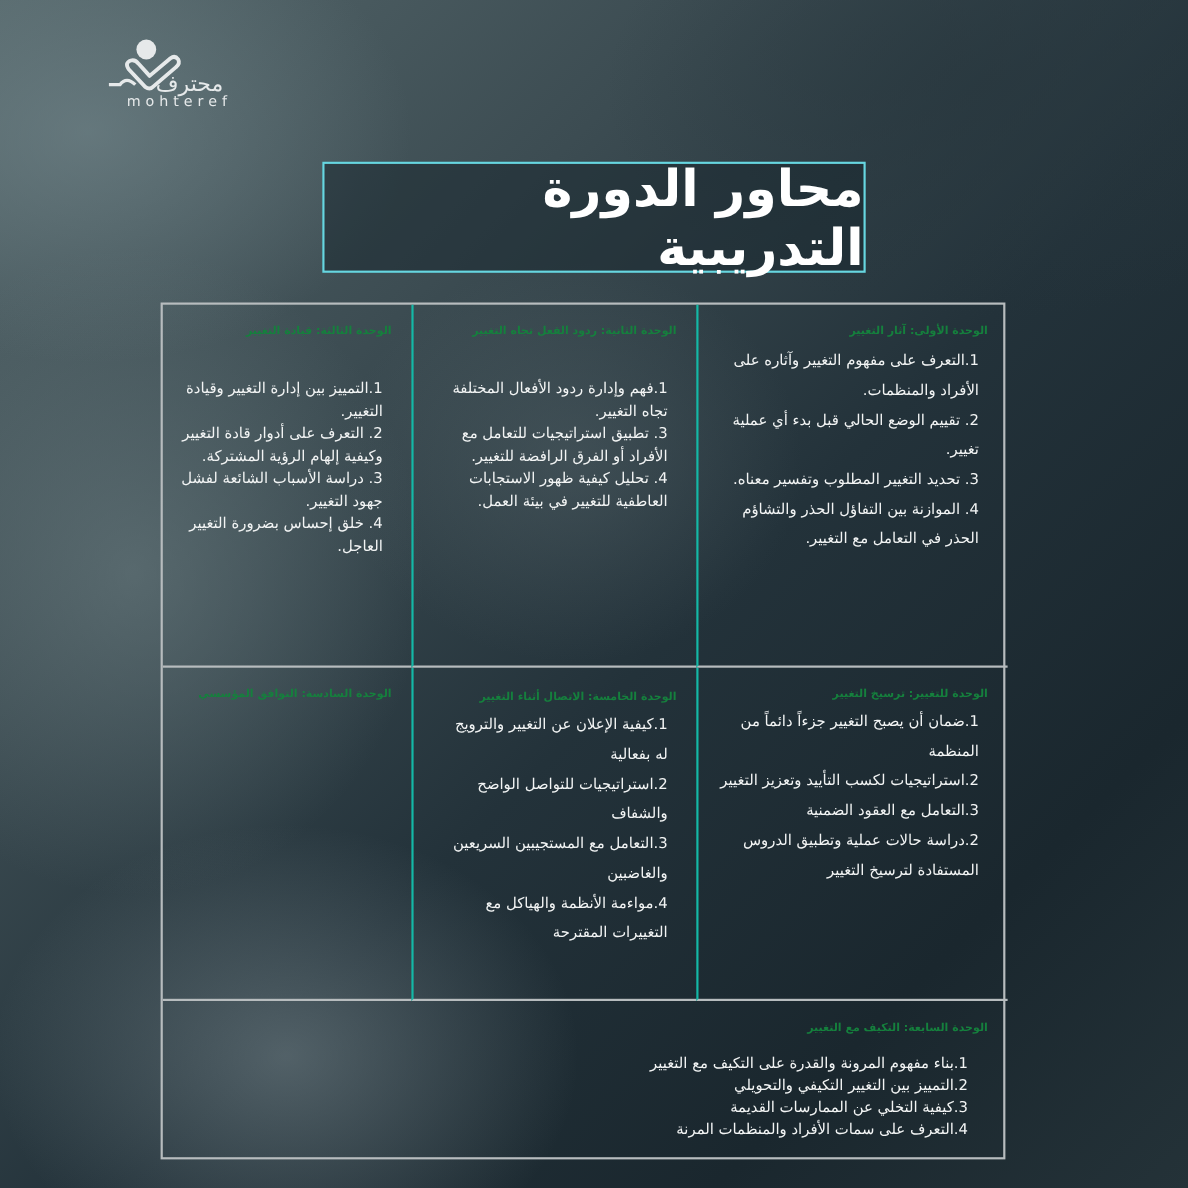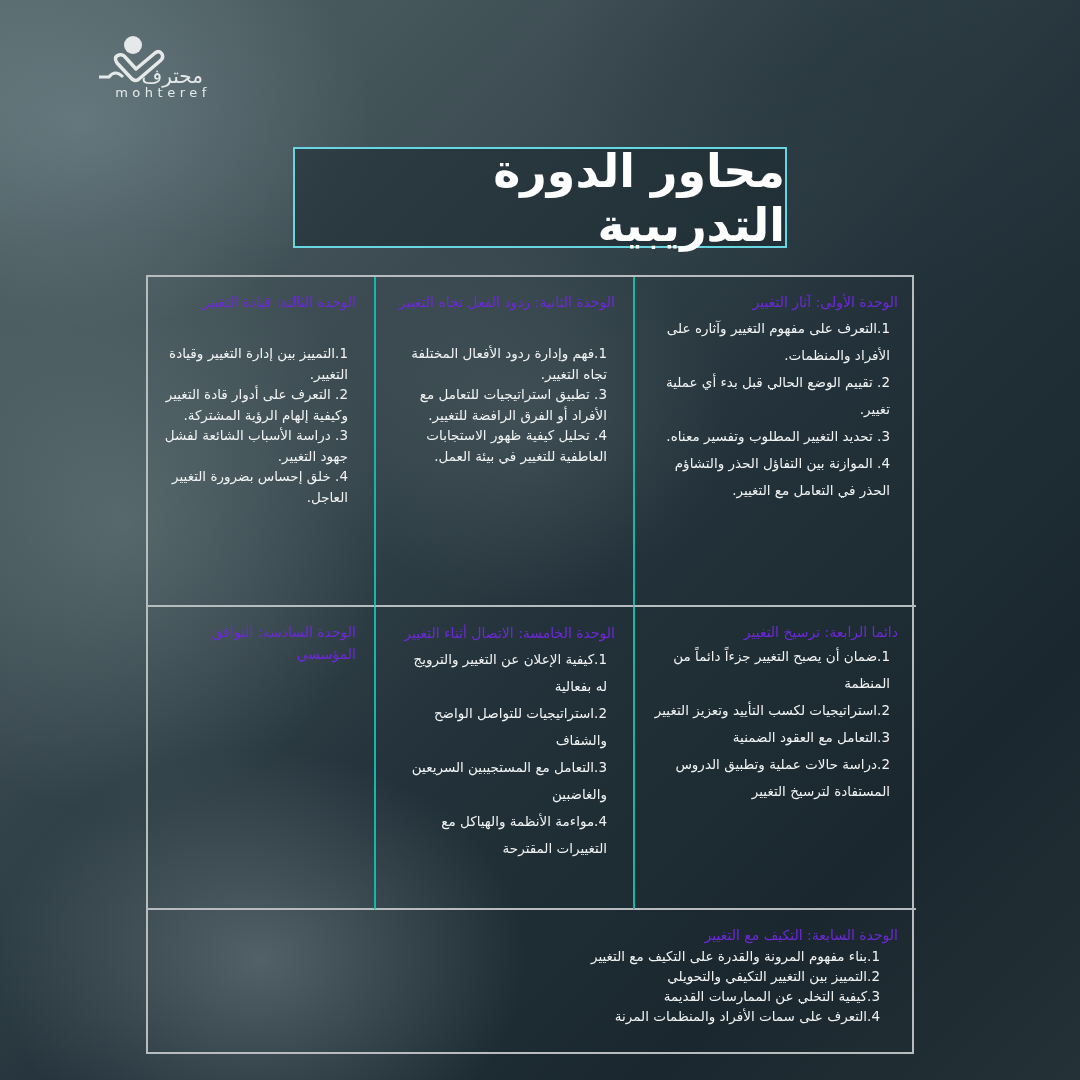--- a/index.html
+++ b/index.html
@@ -45,21 +45,21 @@
   .cell {
     direction: rtl; text-align: right;
     border-color: #b7bcbe; border-style: solid; border-width: 0;
     padding: 14px 18px 10px 10px;
     overflow: hidden;
   }
   .c-bl { border-left: 2px solid #14b8a6; }
   .c-bb { border-bottom: 2px solid #b7bcbe; }
   .cell-wide { grid-column: 1 / span 3; padding-top: 14px; }
   .cell h2 {
-    font-weight: normal; font-size: 14px; line-height: 22px; color: #6d28d9;
+    font-weight: bold; font-size: 10px; line-height: 22px; color: #15803d;
     margin-bottom: 10px;
   }
   .cell ol { list-style: none; padding-right: 8px; }
   .cell li {
     font-size: 13.5px; color: #f2f4f4;
   }
   .lh-loose li { line-height: 27px; }
   .lh-tight li { line-height: 20.5px; }
   .gap-top h2 { margin-bottom: 30px; }
   .wide-list li { line-height: 20px; font-size: 13.5px; padding-right: 10px; }
@@ -116,31 +116,31 @@
   <div class="cell c-bl c-bb lh-loose" style="grid-column:2;grid-row:2;padding-left:24px;">
     <h2 style="line-height:25px;margin-bottom:0;">الوحدة الخامسة: الاتصال أثناء التغيير</h2>
     <ol style="line-height:25px;">
       <li>1.كيفية الإعلان عن التغيير والترويج له بفعالية</li>
       <li>2.استراتيجيات للتواصل الواضح والشفاف</li>
       <li>3.التعامل مع المستجيبين السريعين والغاضبين</li>
       <li>4.مواءمة الأنظمة والهياكل مع التغييرات المقترحة</li>
     </ol>
   </div>
   <div class="cell c-bl c-bb lh-loose" style="grid-column:3;grid-row:2;">
-    <h2 style="margin-bottom:0;">دائما الرابعة: ترسيخ التغيير</h2>
+    <h2 style="margin-bottom:0;">الوحدة للتغيير: ترسيخ التغيير</h2>
     <ol>
       <li>1.ضمان أن يصبح التغيير جزءاً دائماً من المنظمة</li>
       <li>2.استراتيجيات لكسب التأييد وتعزيز التغيير</li>
       <li>3.التعامل مع العقود الضمنية</li>
       <li>2.دراسة حالات عملية وتطبيق الدروس المستفادة لترسيخ التغيير</li>
     </ol>
   </div>
 
   <div class="cell cell-wide" style="grid-row:3;">
-    <h2 style="margin-bottom:0;">الوحدة السابعة: التكيف مع التغيير</h2>
+    <h2 style="margin-bottom:11px;">الوحدة السابعة: التكيف مع التغيير</h2>
     <ol class="wide-list">
       <li>1.بناء مفهوم المرونة والقدرة على التكيف مع التغيير</li>
       <li>2.التمييز بين التغيير التكيفي والتحويلي</li>
       <li>3.كيفية التخلي عن الممارسات القديمة</li>
       <li>4.التعرف على سمات الأفراد والمنظمات المرنة</li>
     </ol>
   </div>
 </div>
 
 </body></html>

